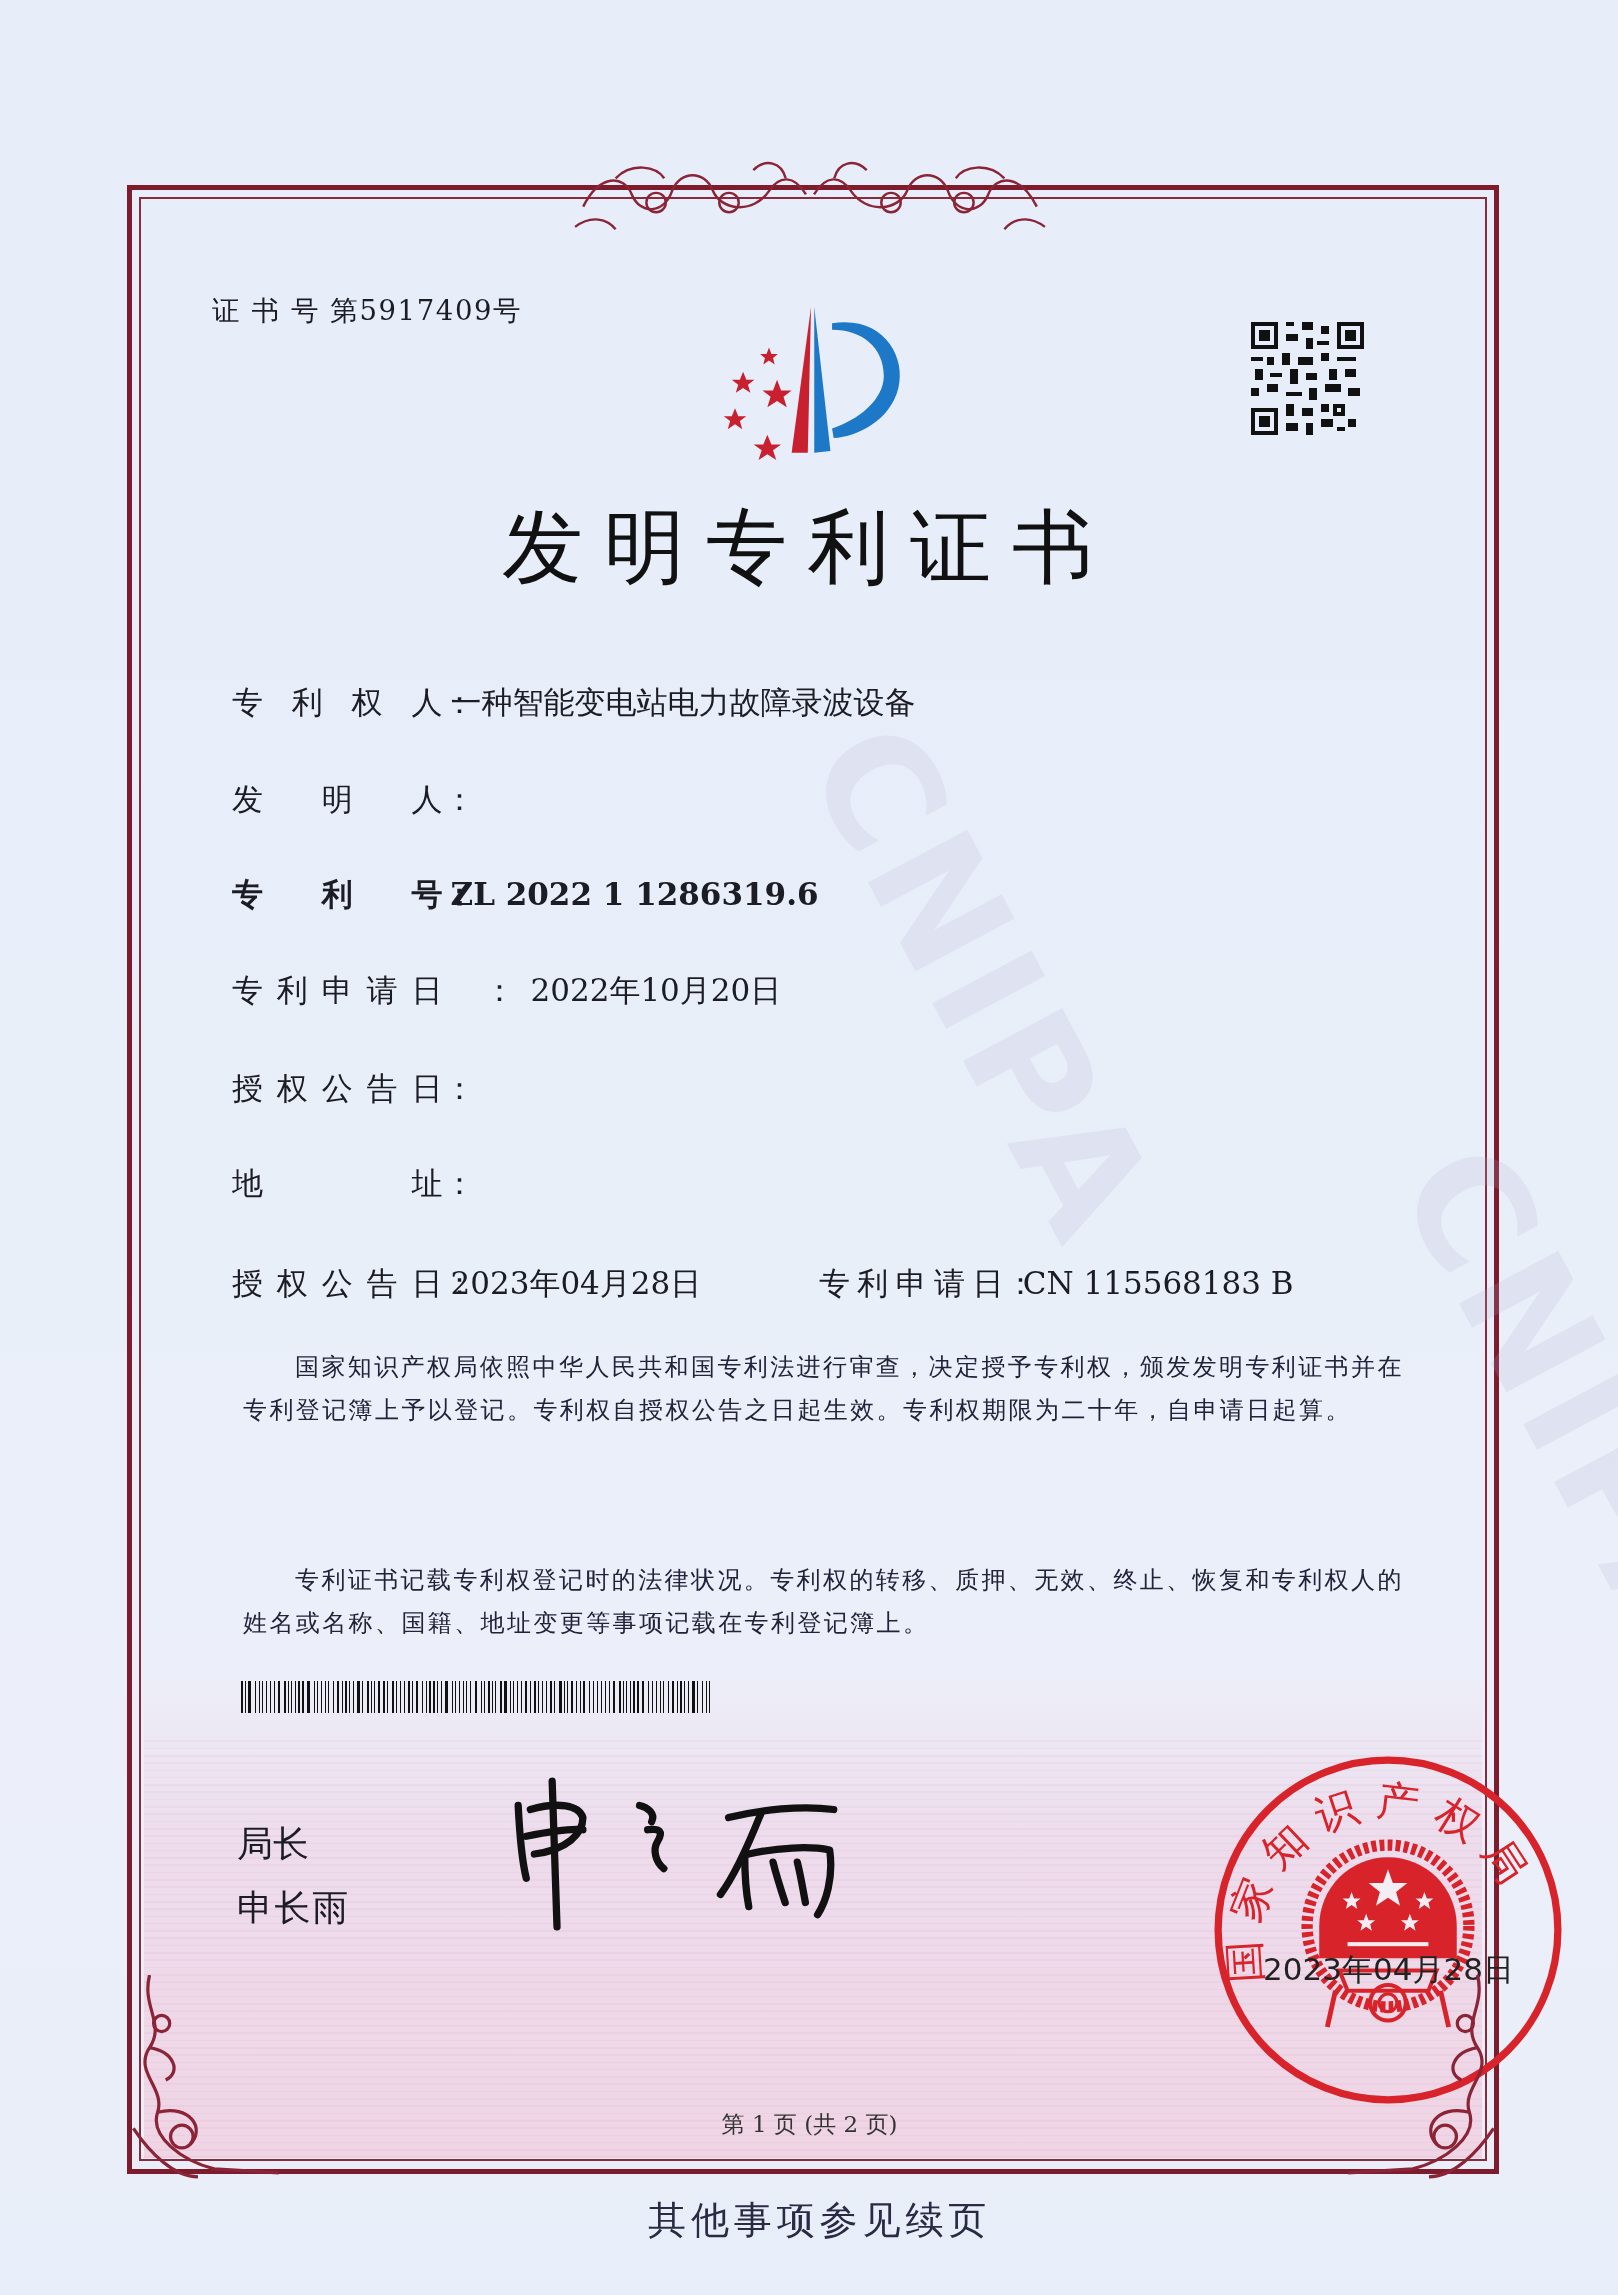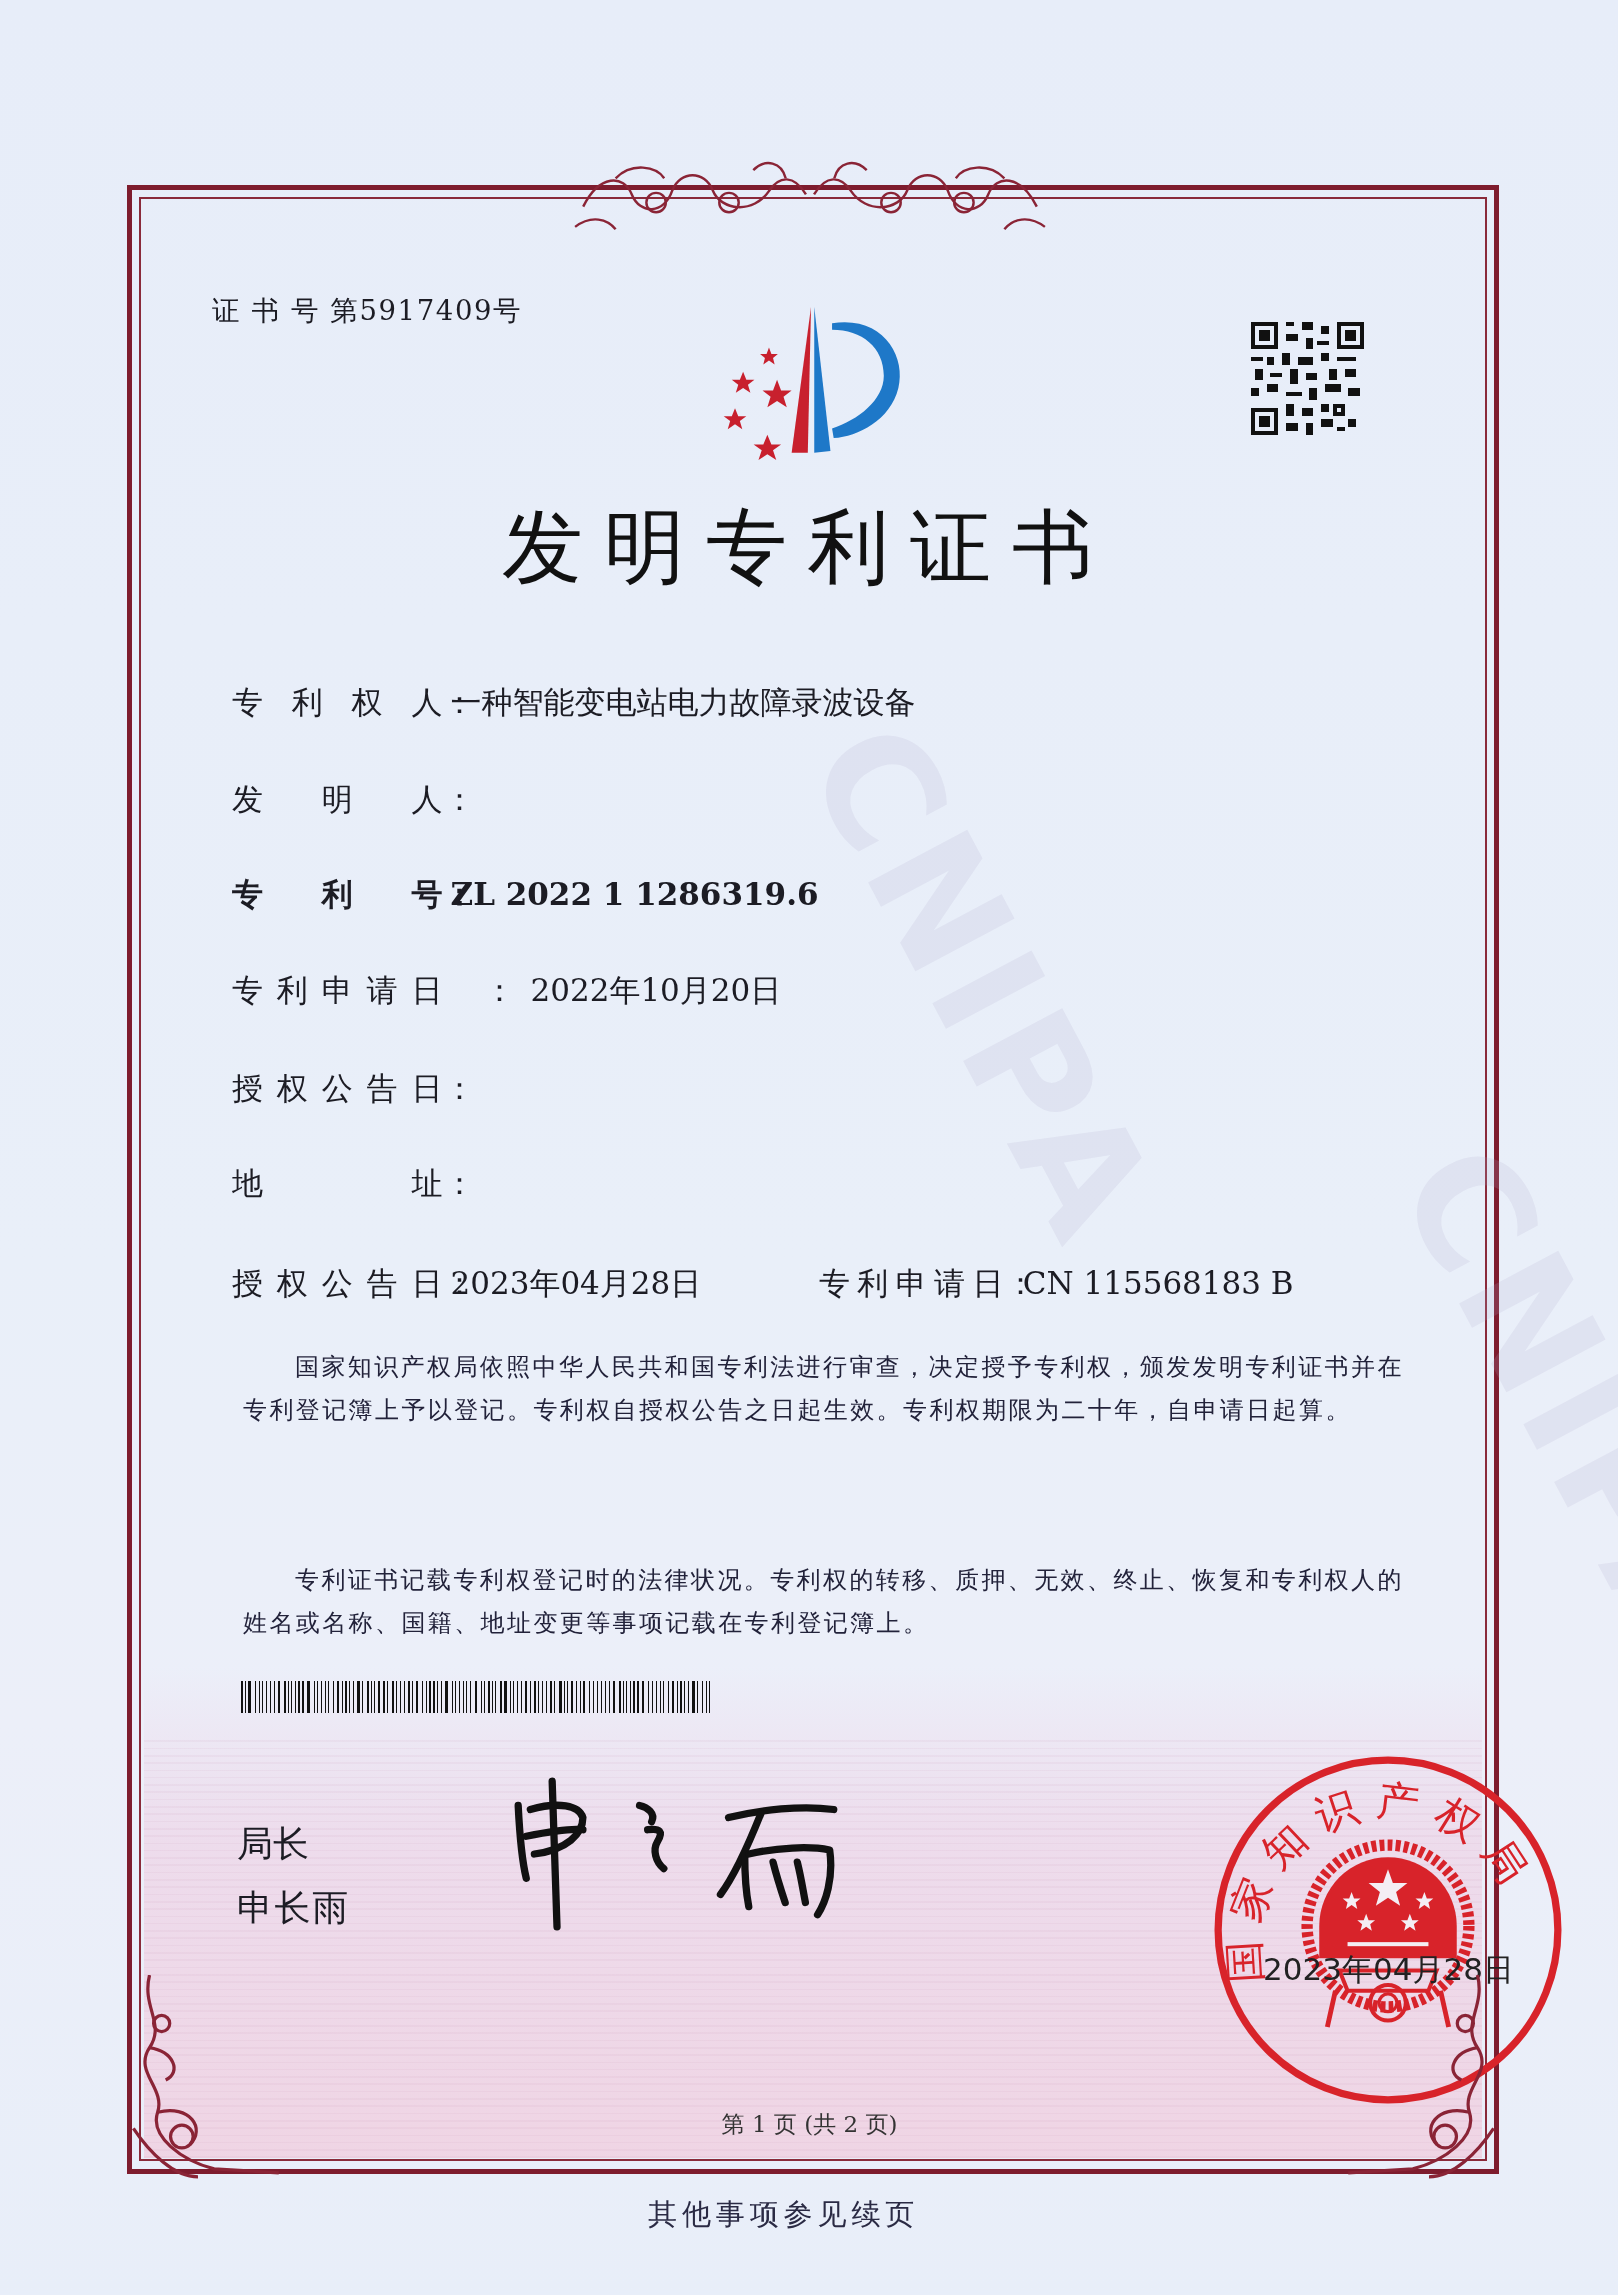--- a/index.html
+++ b/index.html
@@ -46,21 +46,21 @@
     font-family:"DejaVu Serif", serif; text-indent:52px; letter-spacing:2.4px; color:#22223a;
   }
   .barcode { left:241px; top:1681px; width:482px; height:32px; display:flex; gap:0; }
   .barcode span { display:block; height:32px; background:#111; }
   .dir-title { left:237px; top:1820px; font-size:36px; font-family:"DejaVu Sans", sans-serif; }
   .dir-name { left:237px; top:1884px; font-size:36px; font-family:"DejaVu Sans", sans-serif; letter-spacing:1.6px; }
   .signature { left:502px; top:1773px; width:356px; height:162px; }
   .seal { left:1206px; top:1748px; width:364px; height:364px; }
   .seal-date { left:1127px; top:1957px; width:259px; font-size:31px; font-family:"DejaVu Sans", sans-serif; color:#222; text-align:center; }
   .page-ind { left:0; width:1619px; top:2109px; text-align:center; font-size:23px; color:#333; }
-  .bottom-note { left:648px; top:2195px; font-size:29px; letter-spacing:4.9px; color:#2a2a44; }
+  .bottom-note { left:648px; top:2195px; font-size:38px; letter-spacing:4.9px; color:#2a2a44; }
   .qr { left:1251px; top:322px; width:113px; height:113px; }
   .logo { left:696px; top:299px; width:243px; height:186px; }
   .ornament { left:567px; top:158px; width:486px; height:77px; }
 </style>
 </head>
 <body>
 
 <div class="abs pink-zone"></div>
 <div class="abs guilloche"></div>
 <div class="abs frame-outer"></div>

